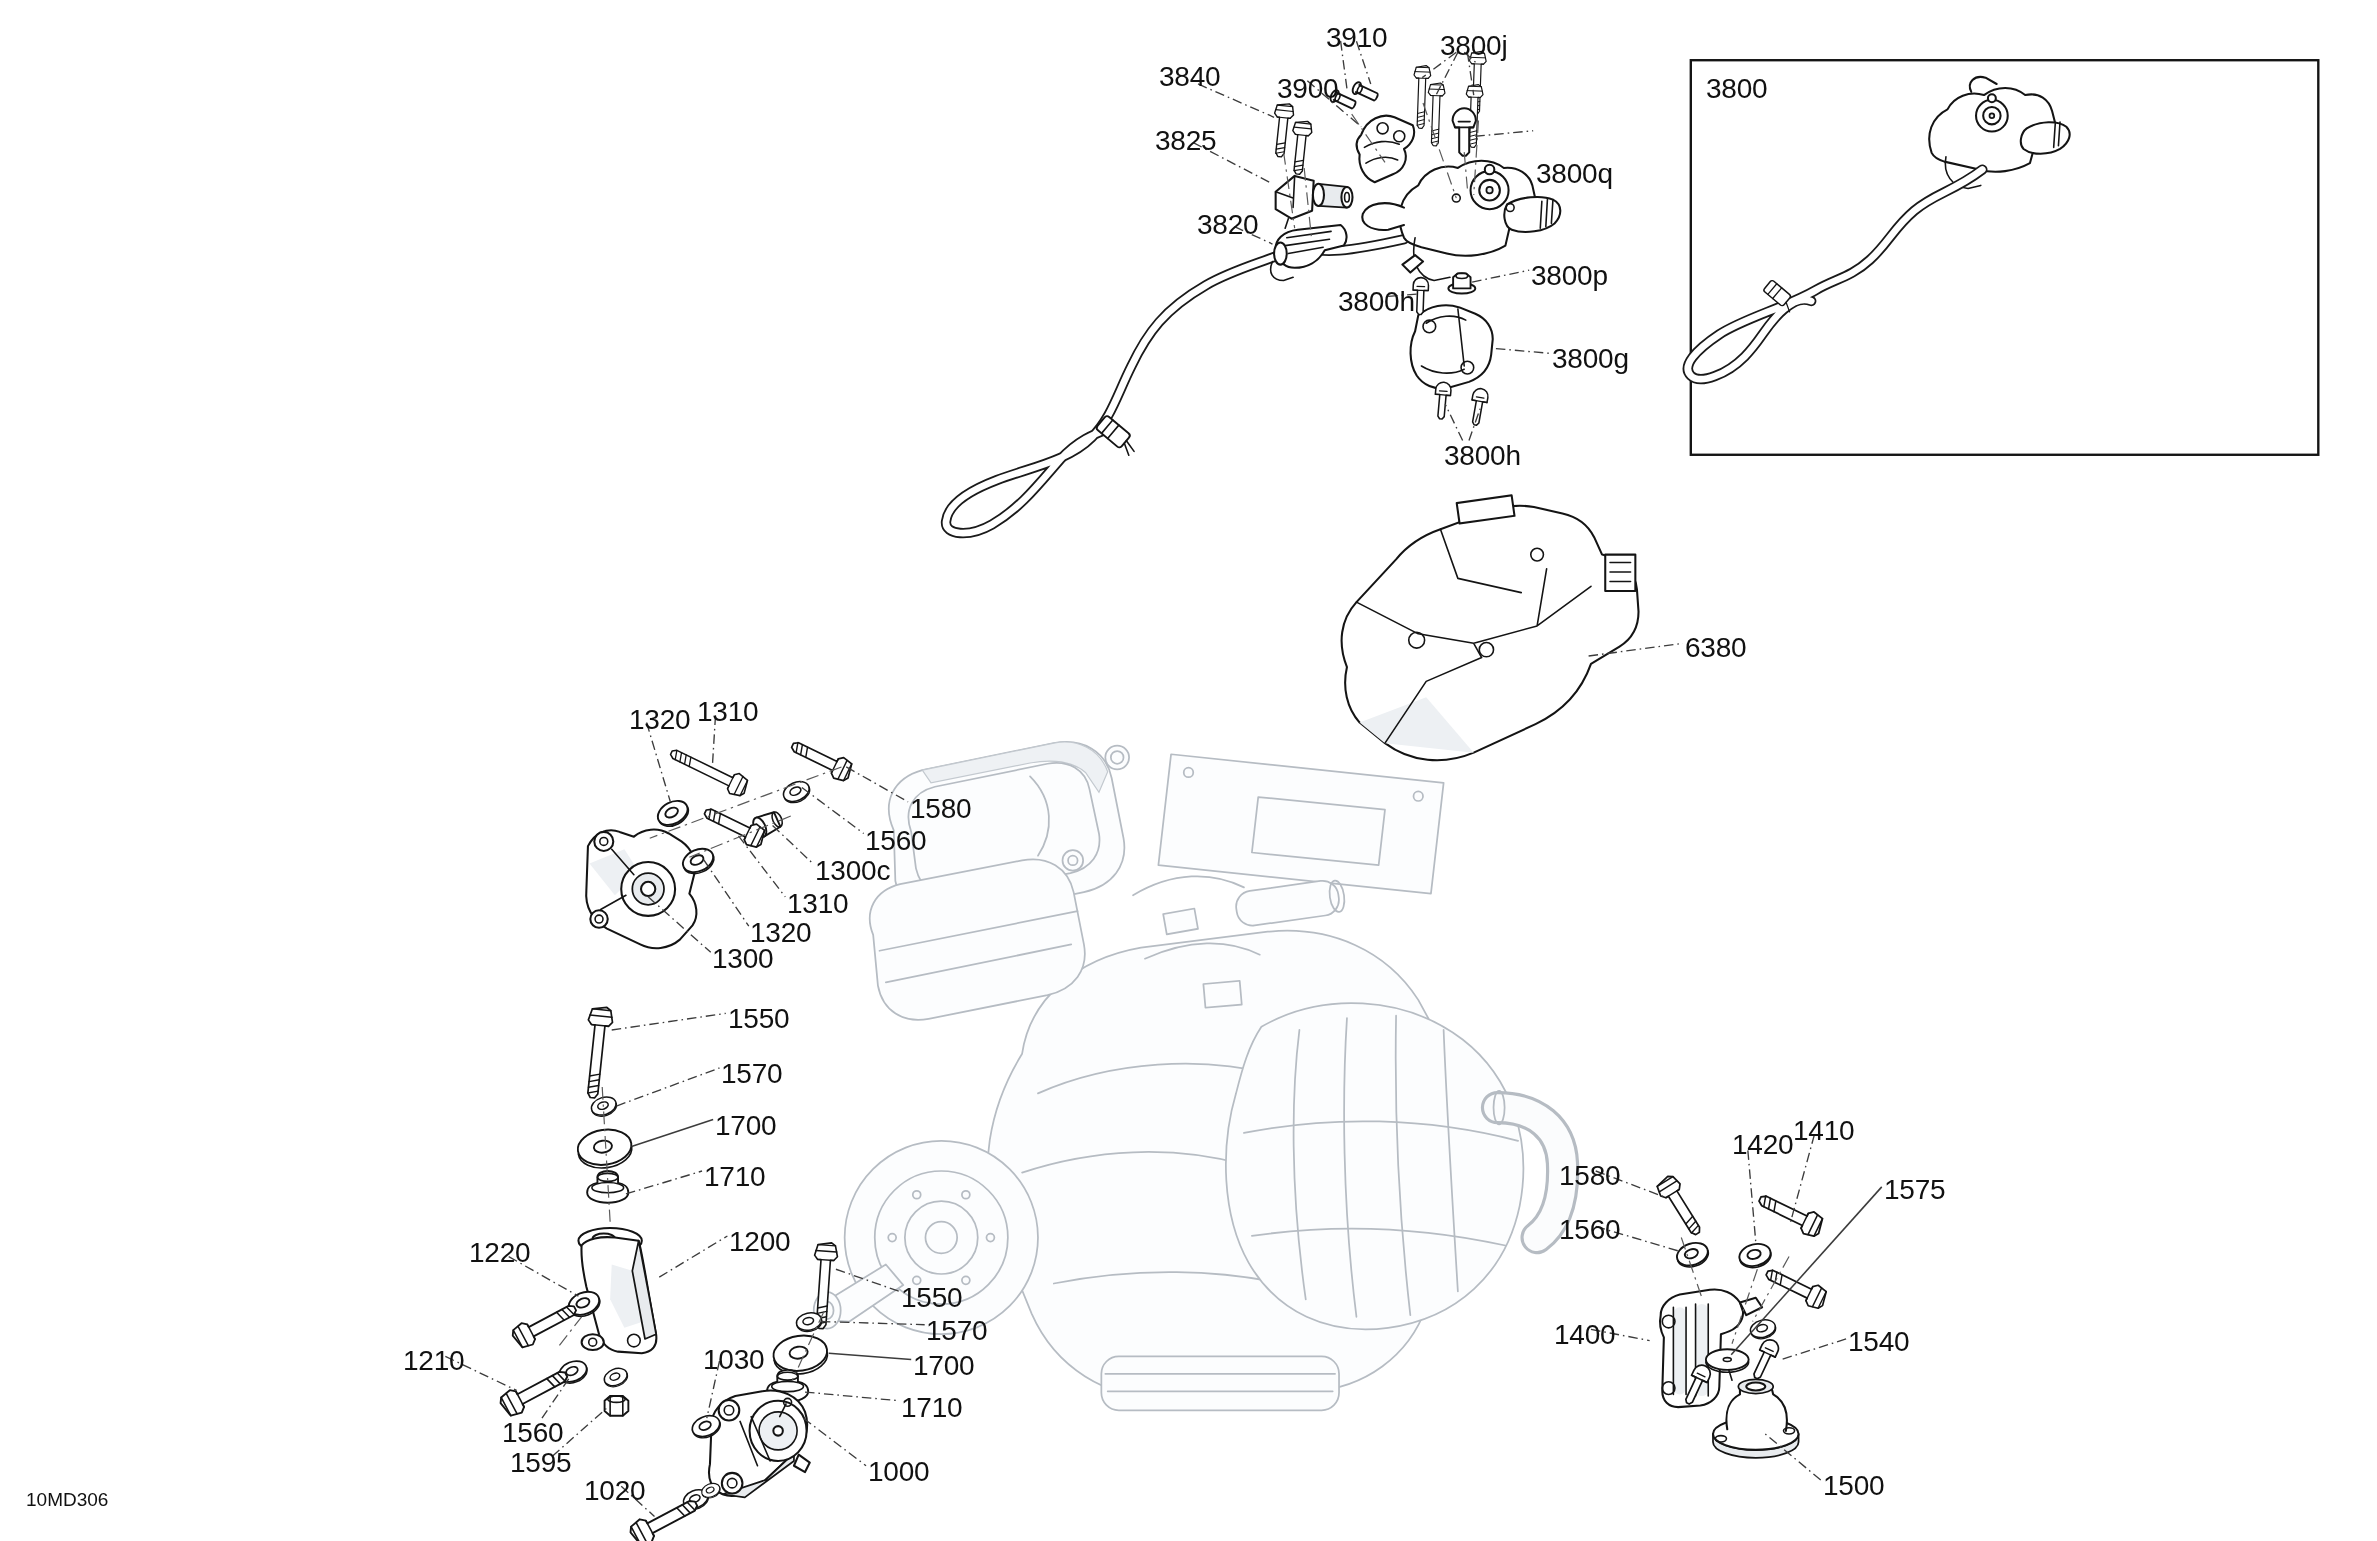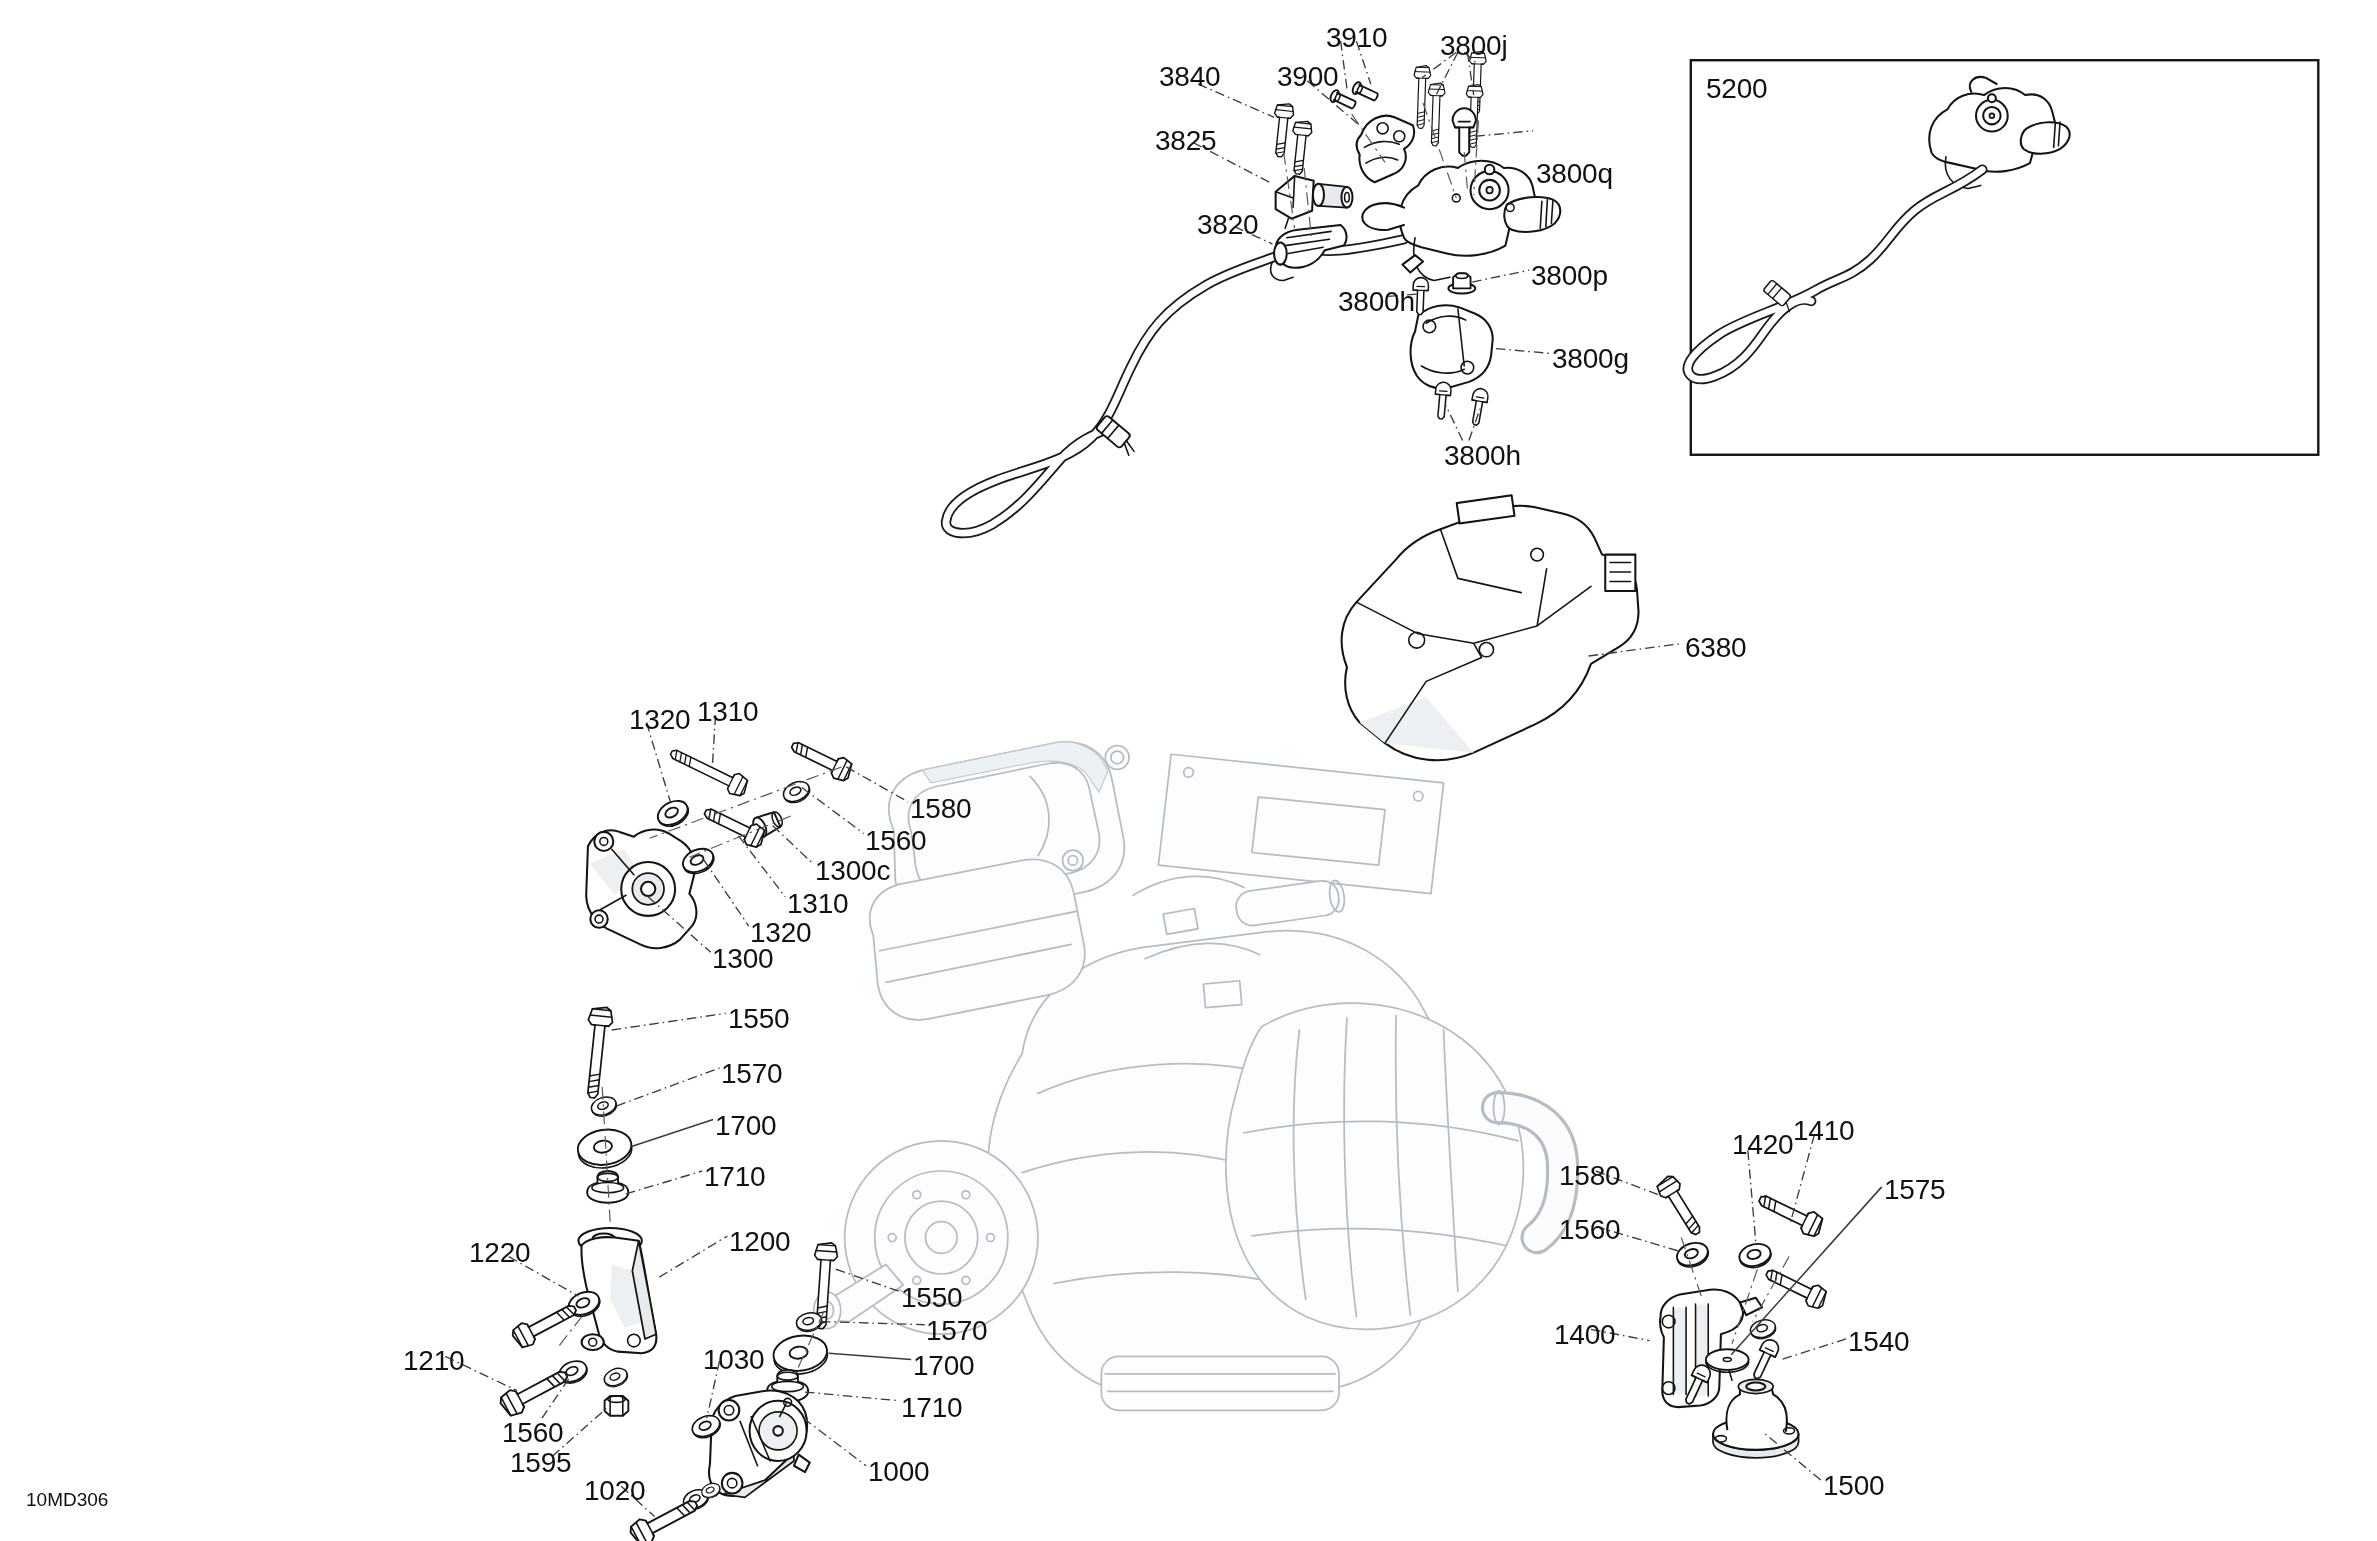--- a/index.html
+++ b/index.html
@@ -410,21 +410,21 @@
         <line x1="2218" y1="1602" x2="2186" y2="1696" class="ld-a"></line>
         <line x1="2258" y1="1586" x2="2212" y2="1668" class="ld-a"></line>
         <line x1="706" y1="1698" x2="734" y2="1662" class="ld-a"></line>
       </g>
 </svg>
 
 <div id="label-layer">
       <div class="lbl" style="left: 1326px; top: 24px;">3910</div>
       <div class="lbl" style="left: 1440px; top: 32px;">3800j</div>
       <div class="lbl" style="left: 1159px; top: 63px;">3840</div>
-      <div class="lbl" style="left: 1277px; top: 63px;">3900</div>
+      <div class="lbl" style="left: 1277px; top: 75px;">3900</div>
       <div class="lbl" style="left: 1155px; top: 127px;">3825</div>
       <div class="lbl" style="left: 1536px; top: 122px; margin-top: 38px;">3800q</div>
       <div class="lbl" style="left: 1197px; top: 211px;">3820</div>
       <div class="lbl" style="left: 1338px; top: 288px;">3800h</div>
       <div class="lbl" style="left: 1531px; top: 262px;">3800p</div>
       <div class="lbl" style="left: 1552px; top: 345px;">3800g</div>
       <div class="lbl" style="left: 1444px; top: 442px;">3800h</div>
       <div class="lbl" style="left: 1685px; top: 634px;">6380</div>
       <div class="lbl" style="left: 629px; top: 706px;">1320</div>
       <div class="lbl" style="left: 697px; top: 698px;">1310</div>
@@ -453,18 +453,18 @@
       <div class="lbl" style="left: 1559px; top: 1162px;">1580</div>
       <div class="lbl" style="left: 1559px; top: 1216px;">1560</div>
       <div class="lbl" style="left: 1732px; top: 1131px;">1420</div>
       <div class="lbl" style="left: 1793px; top: 1117px;">1410</div>
       <div class="lbl" style="left: 1884px; top: 1176px;">1575</div>
       <div class="lbl" style="left: 1554px; top: 1321px;">1400</div>
       <div class="lbl" style="left: 1848px; top: 1328px;">1540</div>
       <div class="lbl" style="left: 1823px; top: 1472px;">1500</div>
     </div>
 
-<div class="lbl" style="left:1706px;top:75px;">5200</div>
+<div class="lbl" style="left:1706px;top:75px;">3800</div>
 
 <div class="code" style="left:26px;top:1490px;">10MD306</div>
 
 </div>
 
 
 </body></html>

